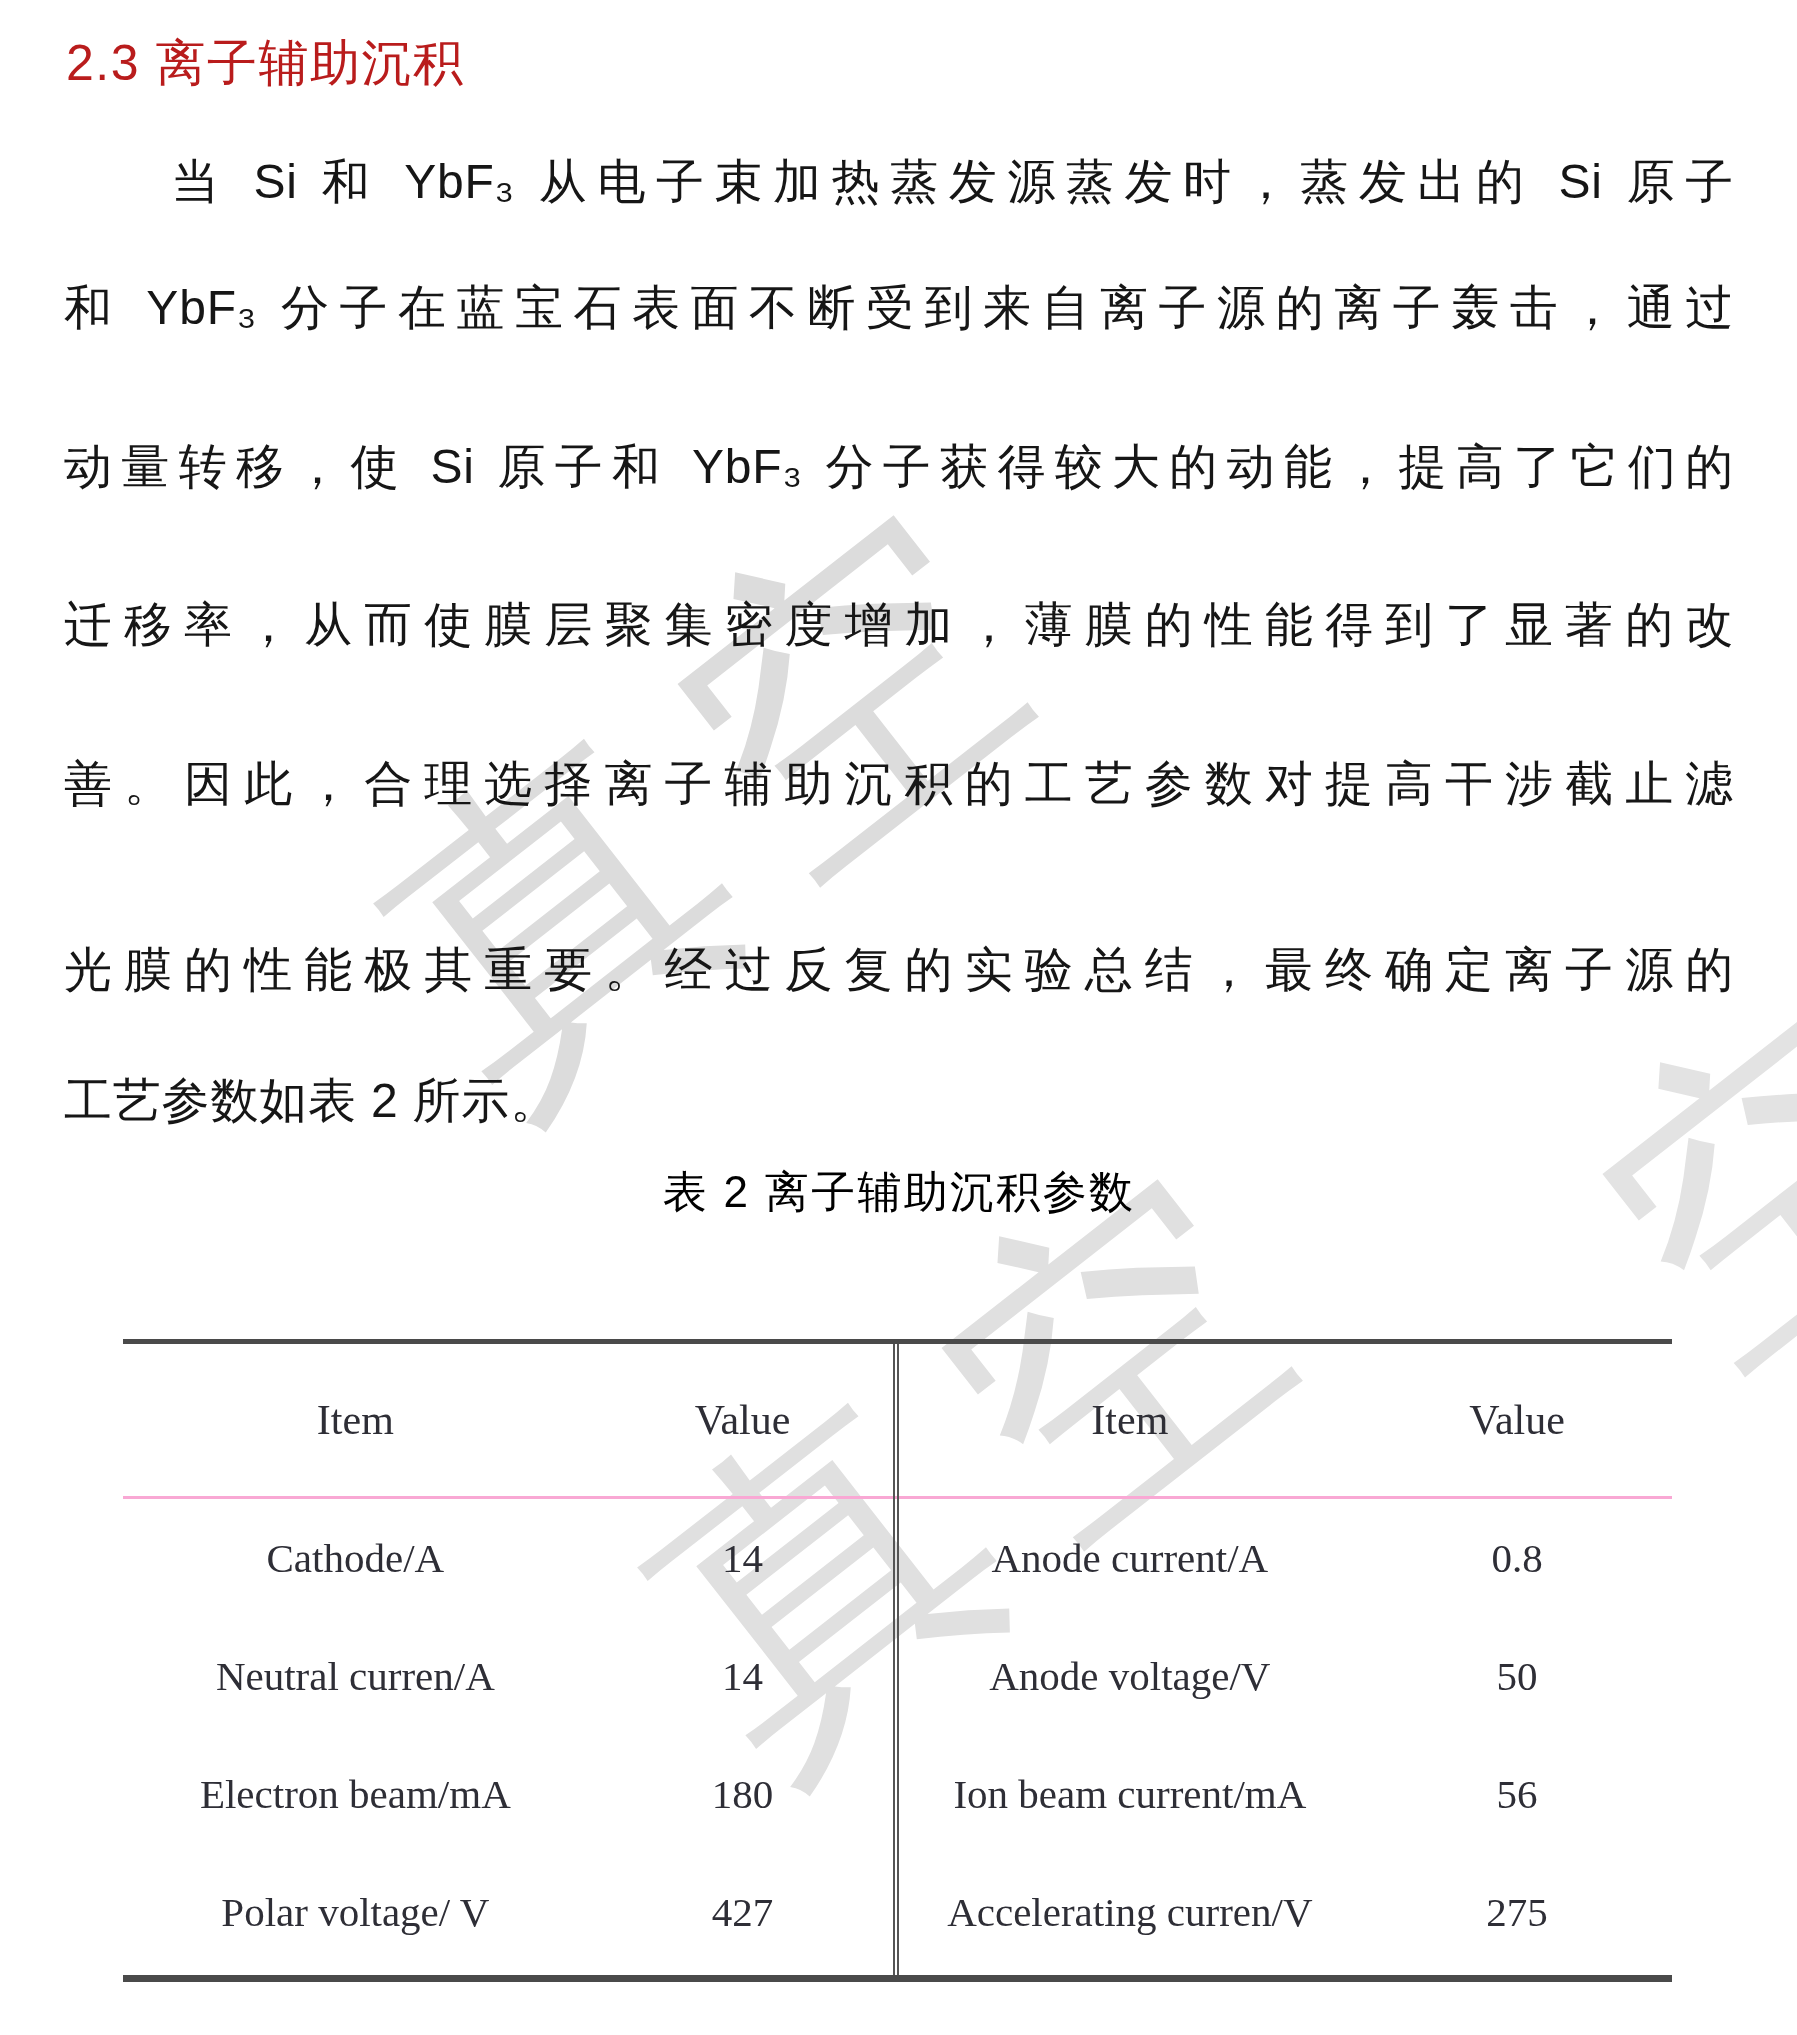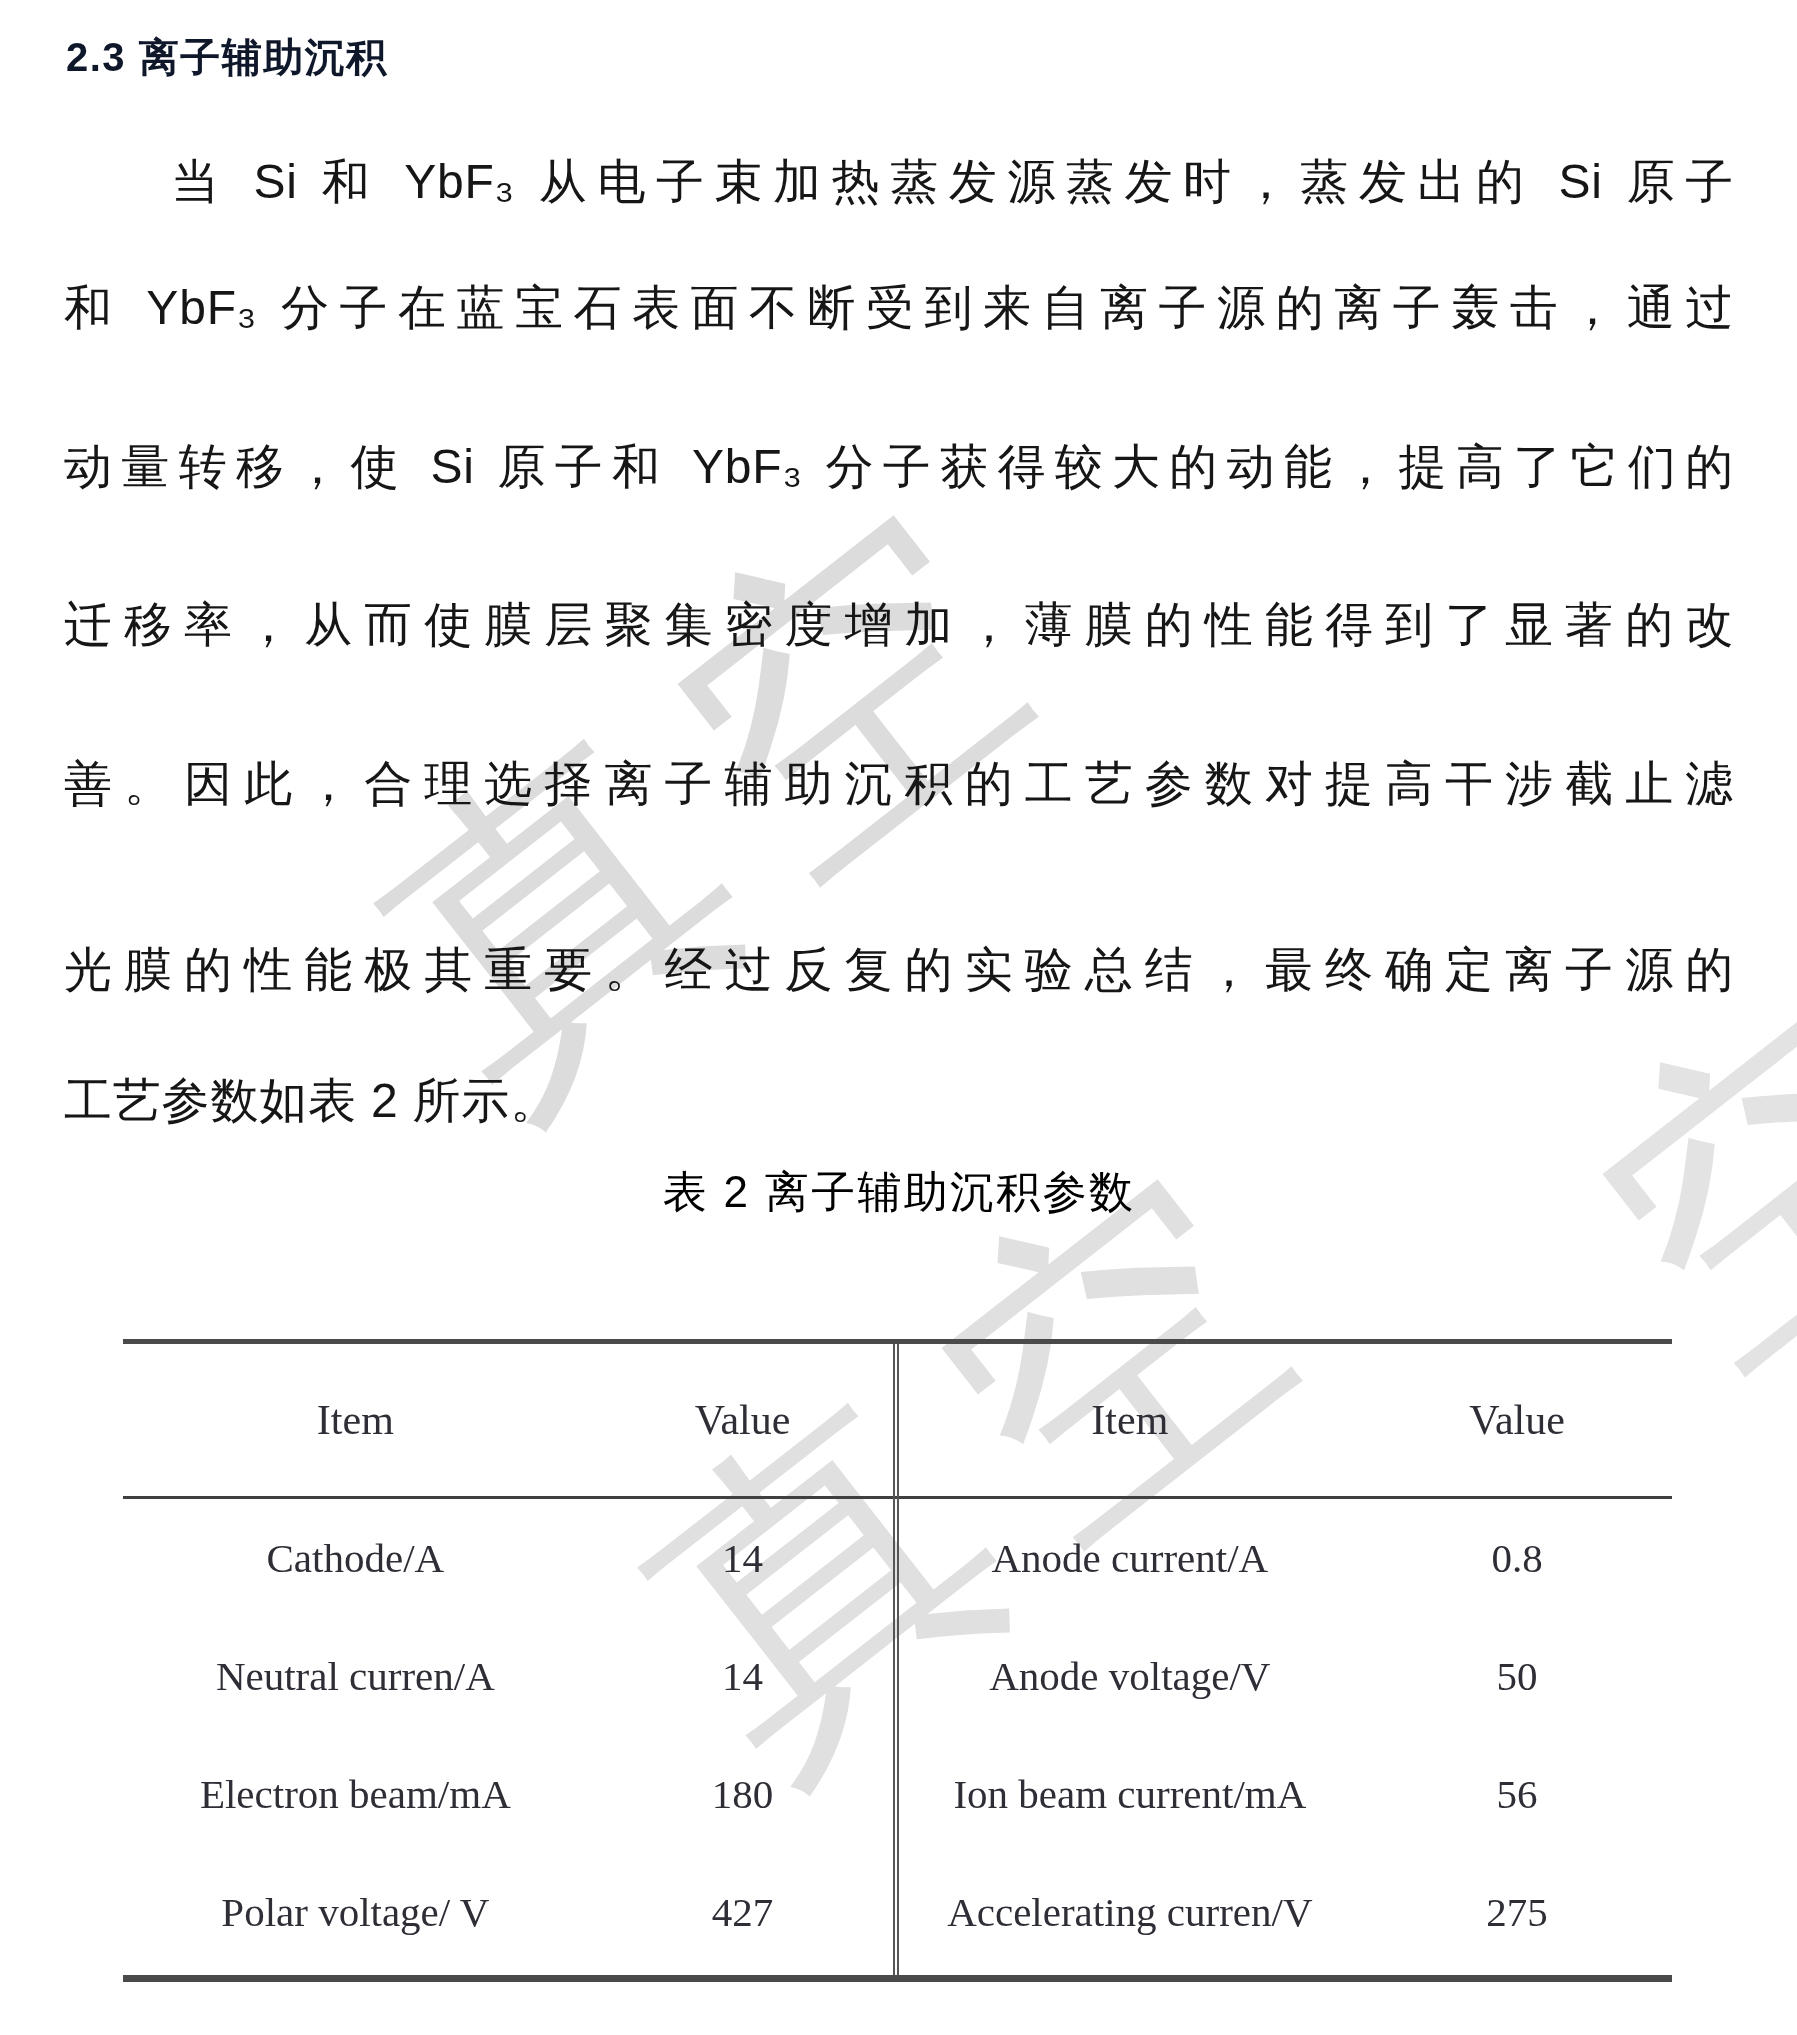--- a/index.html
+++ b/index.html
@@ -23,21 +23,21 @@
     user-select:none;
     pointer-events:none;
   }
   .wm1{left:355px;top:574px;}
   .wm2{left:619px;top:1238px;color:#e0e0e0;}
   .wm3{left:1608px;top:951px;color:#e3e3e3;}
   
   .content{position:absolute;inset:0;z-index:1;}
   .heading{
     position:absolute;left:66px;top:30px;
-    font-size:40px;font-weight:700;color:#0f172a;
+    font-size:50px;font-weight:400;color:#b91c1c;
     letter-spacing:1.5px;white-space:nowrap;
   }
   .line{
     position:absolute;left:64px;width:1670px;
     font-size:48px;color:#161616;
     white-space:nowrap;
     text-align:justify;
     -moz-text-align-last:justify;
     text-align-last:justify;
     letter-spacing:0.8px;
@@ -65,21 +65,21 @@
     display:grid;
     grid-template-columns:60% 40%;
     grid-template-rows:155px 118px 118px 118px 118px;
   }
   .cell{
     display:flex;align-items:center;justify-content:center;
     font-family:"Liberation Serif","DejaVu Serif",serif;
     font-size:41px;color:#2e2e36;
     white-space:nowrap;
   }
-  .th{font-size:42px;border-bottom:3px solid #404040;}
+  .th{font-size:42px;border-bottom:3px solid #f9a8d4;}
   .midrule{
     position:absolute;
     left:calc(50% - 4.5px);top:0;bottom:0;width:6px;
     border-left:2.3px solid #555;
     border-right:2.3px solid #555;
     box-sizing:border-box;
   }
 </style>
 </head>
 <body>

